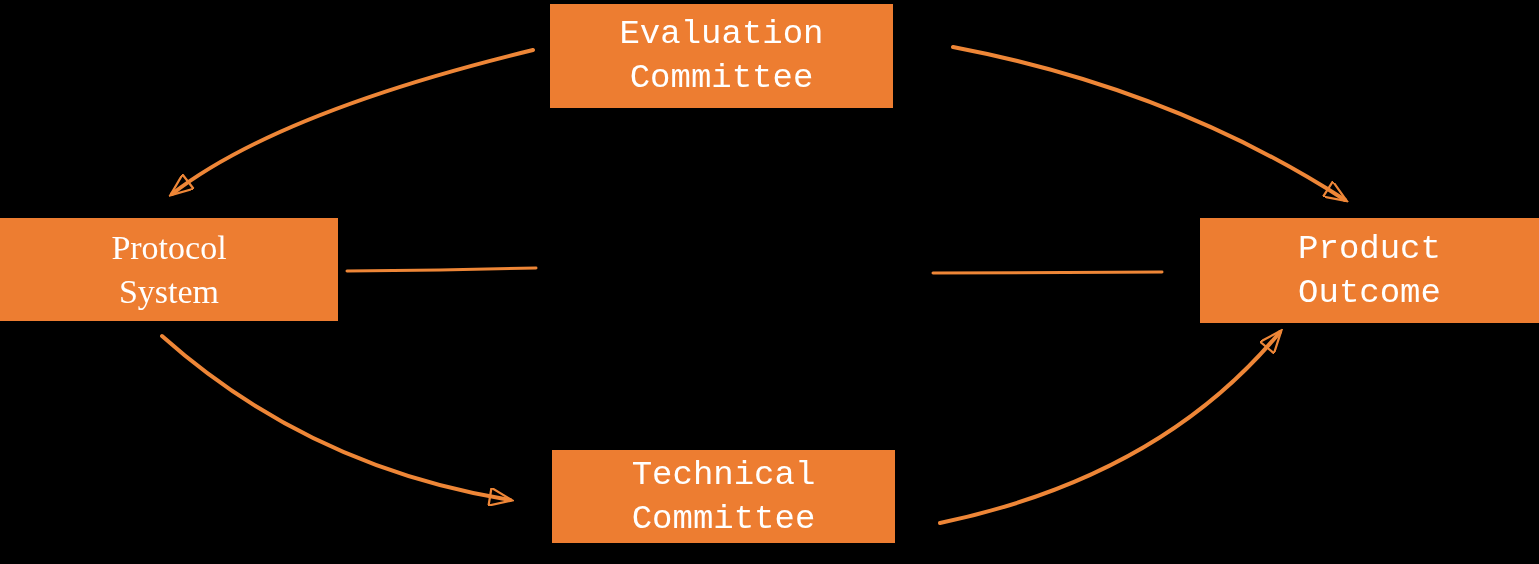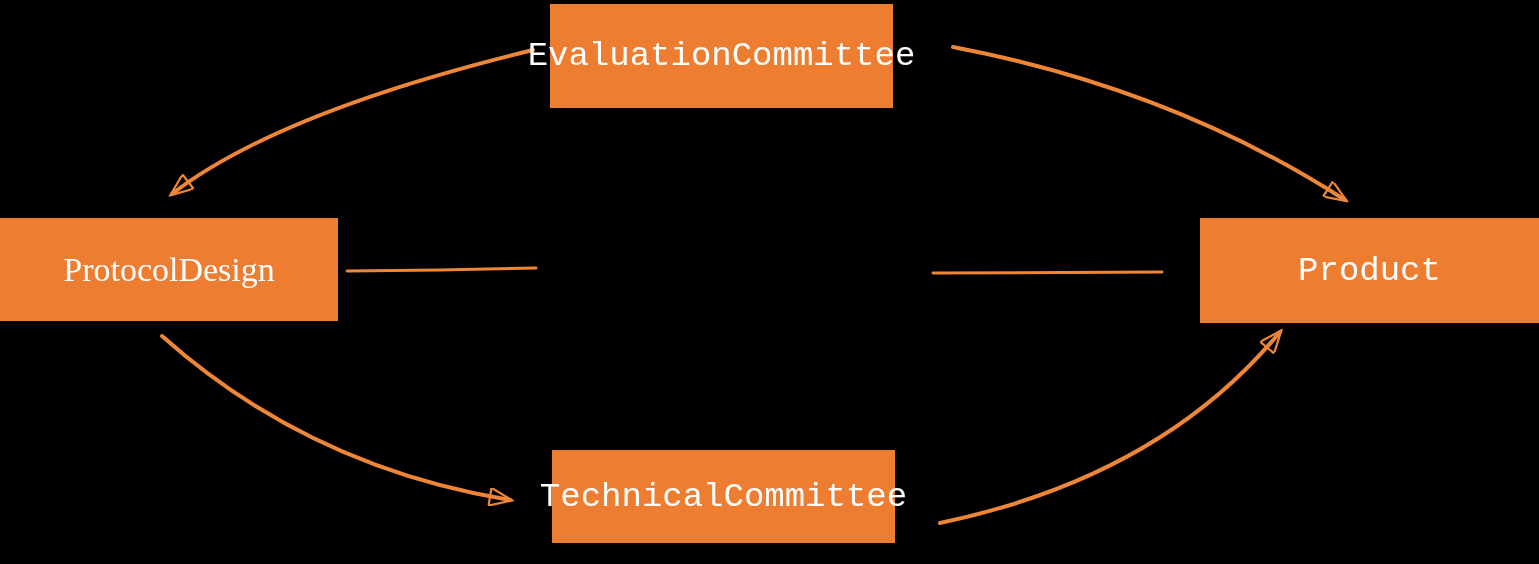--- a/index.html
+++ b/index.html
@@ -13,21 +13,21 @@
     height: 564px;
     background: #000000;
     overflow: hidden;
     font-family: "Liberation Mono", "DejaVu Sans Mono", monospace;
   }
   .node {
     position: absolute;
     background: #ED7D31;
     color: #FFFFFF;
     display: flex;
-    flex-direction: row;
+    flex-direction: column;
     align-items: center;
     justify-content: center;
     text-align: center;
     font-size: 34px;
     line-height: 44px;
     letter-spacing: 0px;
     white-space: nowrap;
   }
   #node-evaluation { left: 550px; top: 4px;   width: 343px; height: 104px; }
   #node-protocol   { left: 0px;   top: 218px; width: 338px; height: 103px; font-family: Liberation Serif, serif; }
@@ -67,26 +67,27 @@
     <path class="straight" d="M 933 273 L 1162 272"></path>
   </svg>
 
   <div class="node" id="node-evaluation">
     <div>Evaluation</div>
     <div>Committee</div>
   </div>
 
   <div class="node" id="node-protocol">
     <div>Protocol</div>
-    <div>Design</div>
+    <div>System</div>
   </div>
 
 
   <div class="node" id="node-product">
     <div>Product</div>
+    <div>Outcome</div>
   </div>
 
   <div class="node" id="node-technical">
     <div>Technical</div>
     <div>Committee</div>
   </div>
 
 </div>
 
 </body></html>

